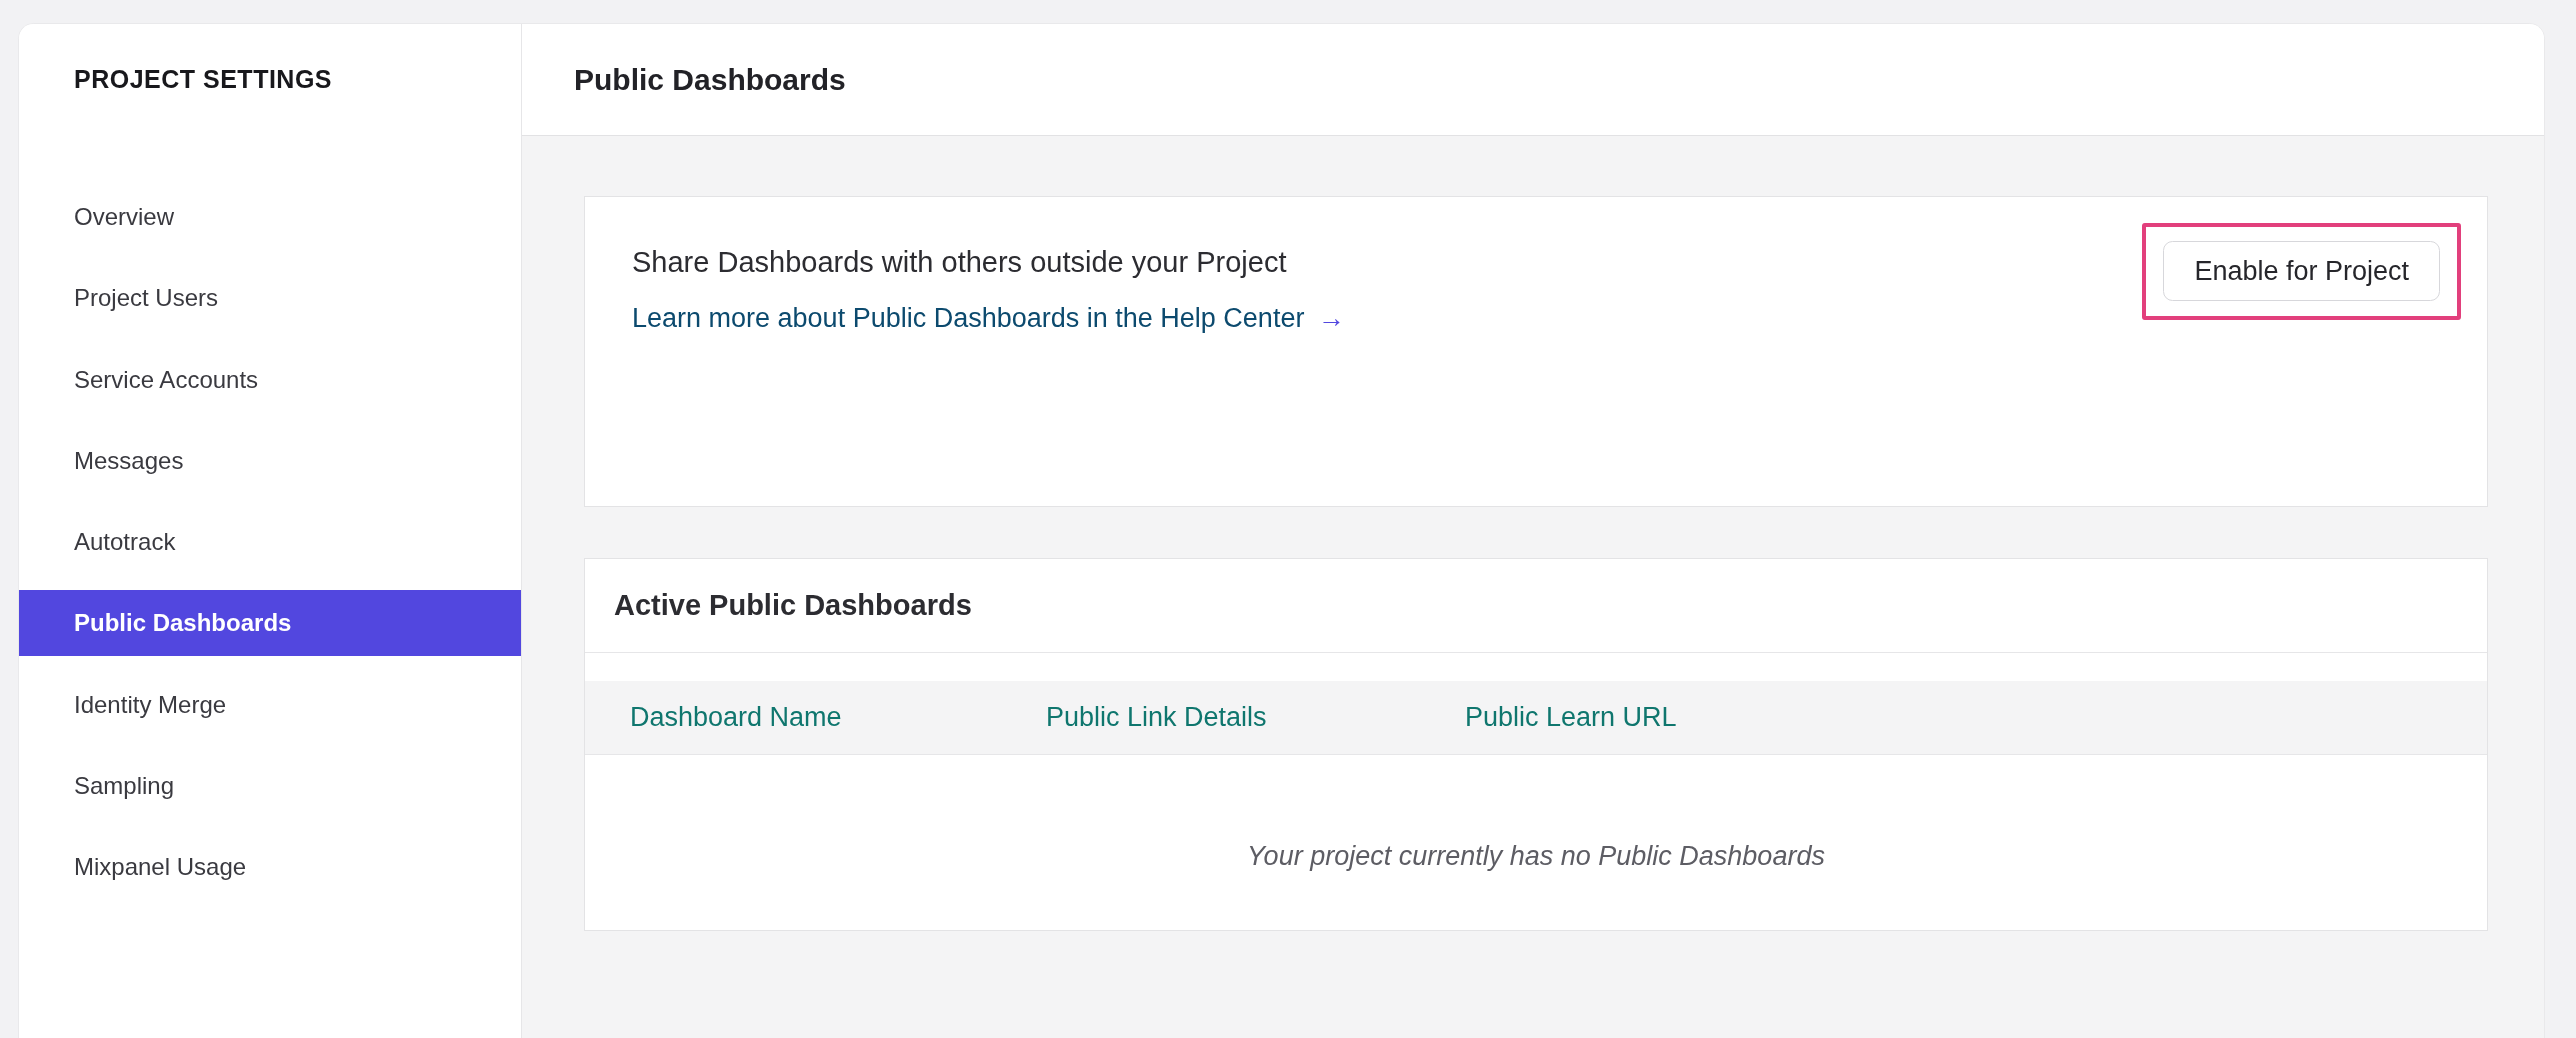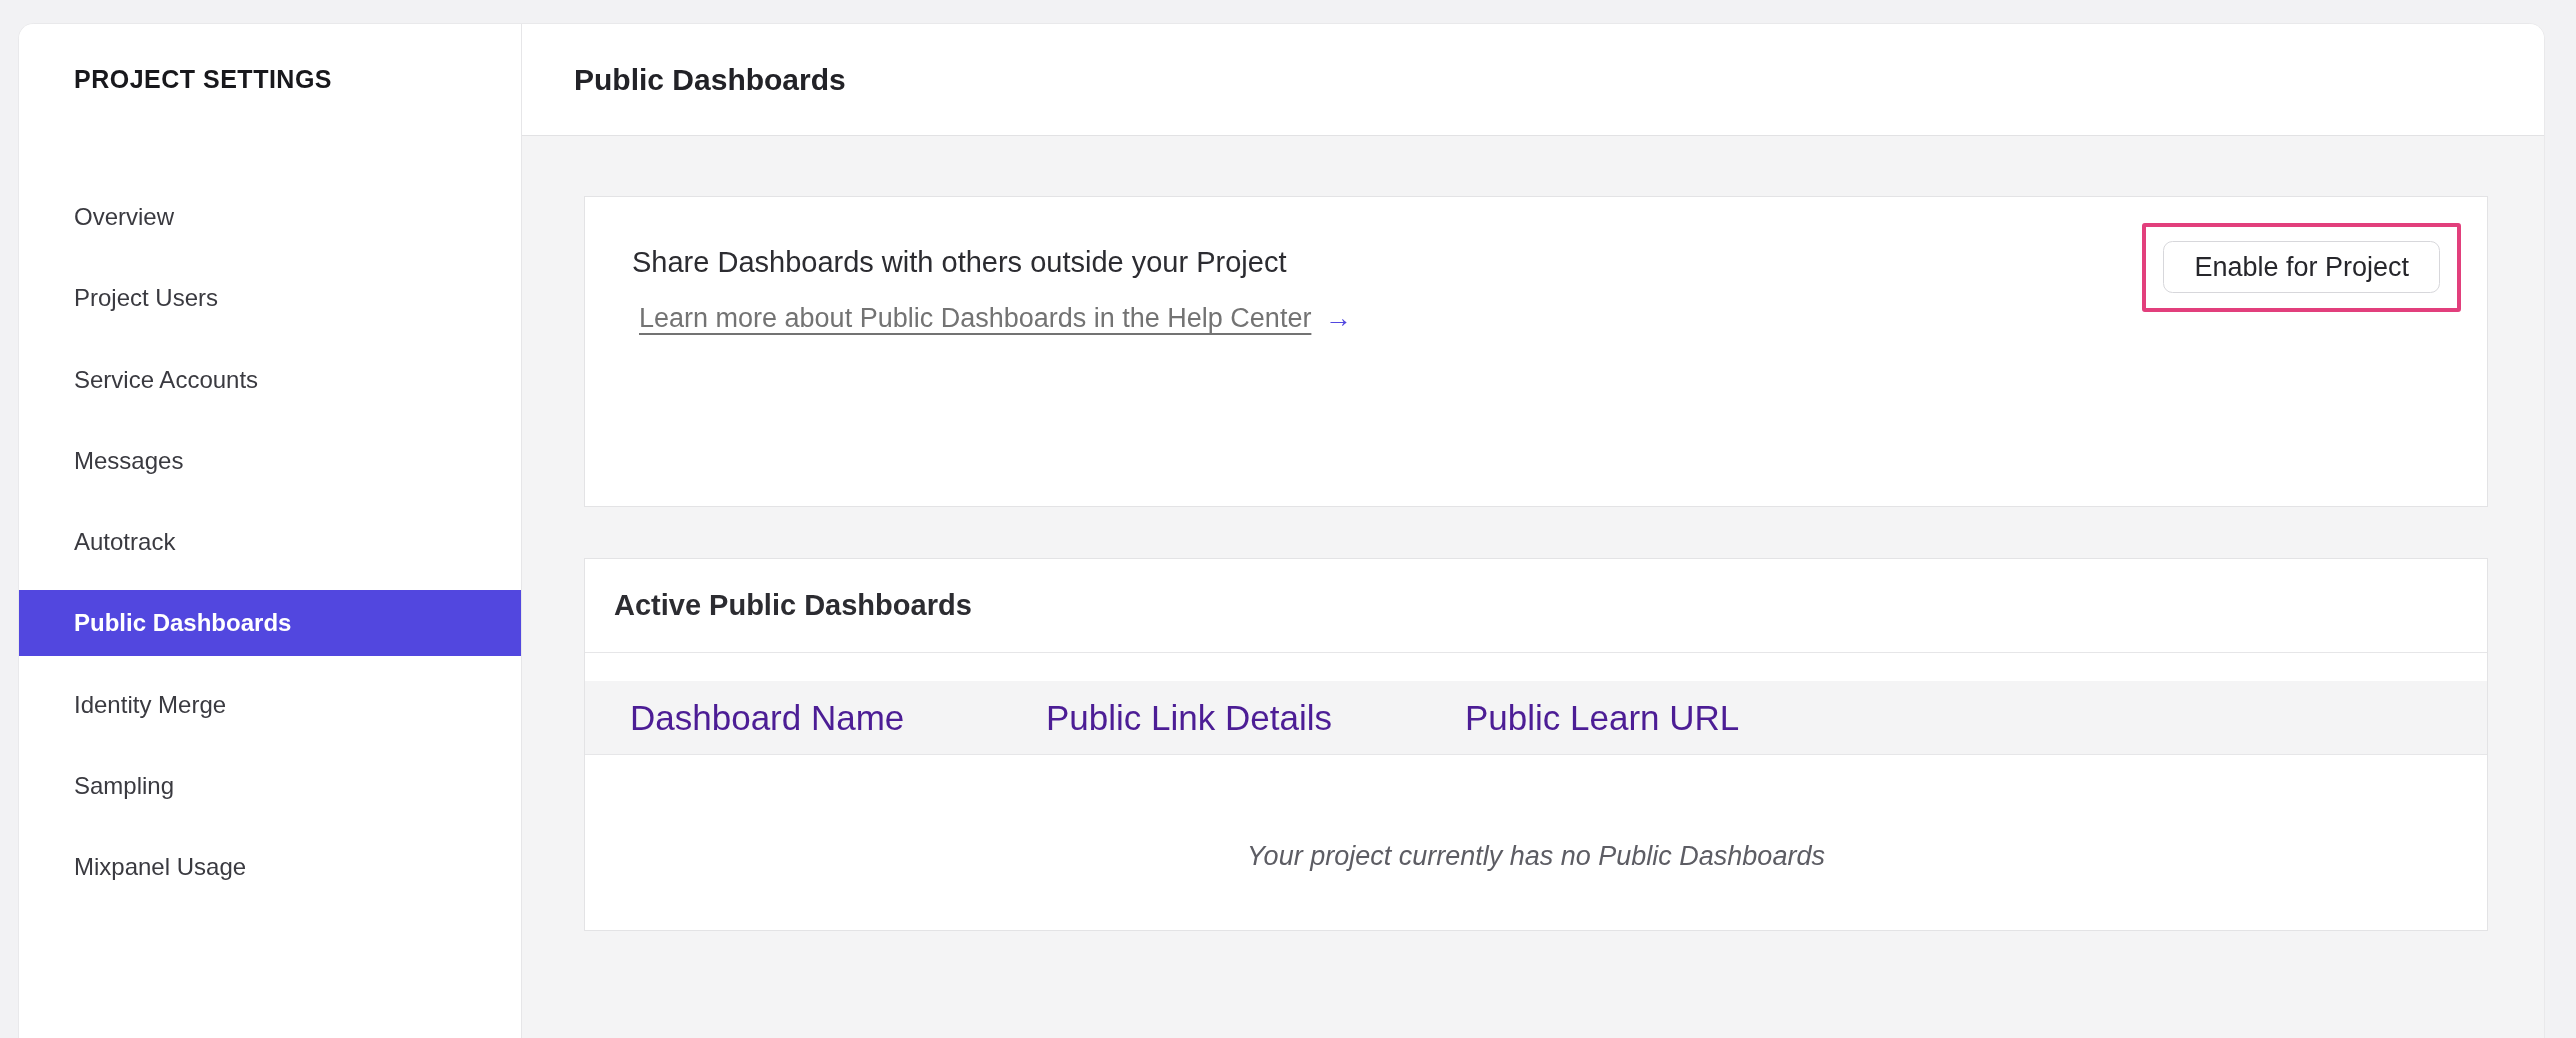--- a/index.html
+++ b/index.html
@@ -98,40 +98,38 @@
   }
   .share-desc {
     font-size: 27px;
     line-height: 35px;
     color: #67676f;
     margin-bottom: 20px;
   }
   .help-link-row { display: flex; align-items: center; line-height: 35px; }
   .help-link {
     font-size: 27px;
-    color: #737373;
-    text-decoration: underline;
+    color: #0c4a6e;
     text-underline-offset: 5.7px;
     cursor: pointer;
-    margin-left: 7px;
   }
   .help-link-arrow {
     font-size: 27px;
     color: #5247df;
     margin-left: 13.4px;
   }
   .highlight-box {
     position: absolute;
     top: 26px; right: 26px;
     border: 4.8px solid #e23f7c;
     border-radius: 2.9px;
     padding: 14.3px 17px;
   }
   .enable-btn {
-    height: 52px;
+    height: 60px;
     padding: 0 30px;
     background: #ffffff;
     border: 1.9px solid #d7d7db;
     border-radius: 9.5px;
     font-family: inherit;
     font-size: 27px;
     font-weight: 500;
     color: #26262b;
     cursor: pointer;
     display: flex;
@@ -156,22 +154,22 @@
   .table-header-row {
     height: 74px;
     background: #f4f4f5;
     border-bottom: 1.9px solid #e6e6e8;
     display: grid;
     grid-template-columns: 461px 419px 1fr;
     align-items: center;
     flex: 0 0 auto;
   }
   .table-header-cell {
-    font-size: 35px;
-    color: #4c1d95;
+    font-size: 27px;
+    color: #0f766e;
   }
   .table-header-cell.first { padding-left: 45px; }
   .empty-row {
     flex: 1 1 auto;
     display: flex;
     align-items: center;
     justify-content: center;
   }
   .empty-text {
     font-size: 27px;

